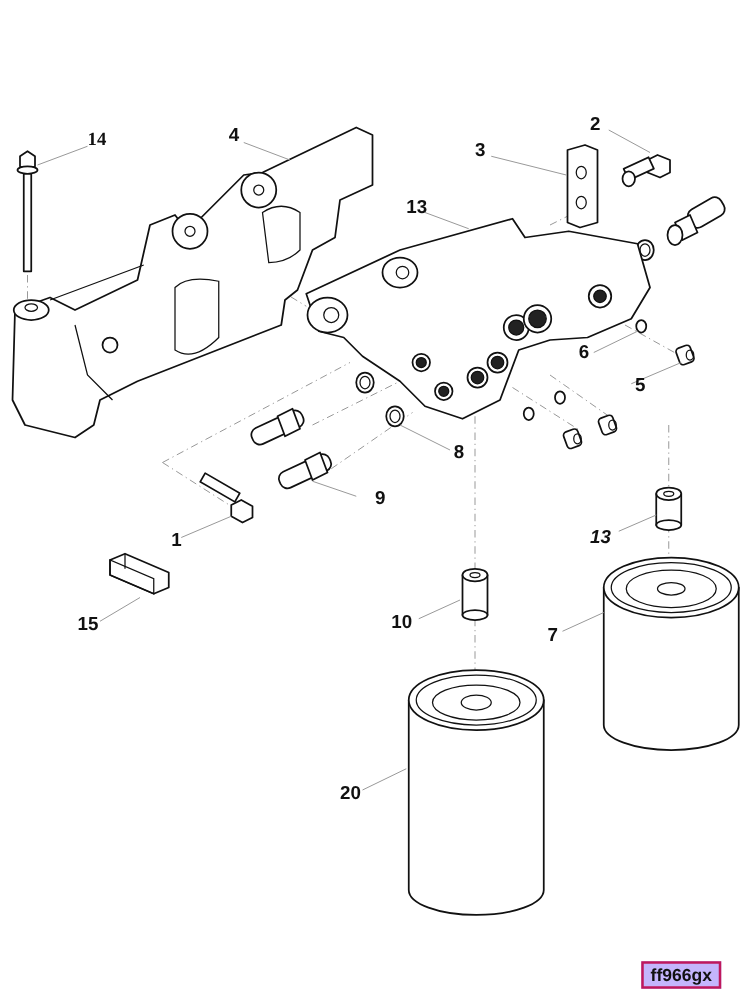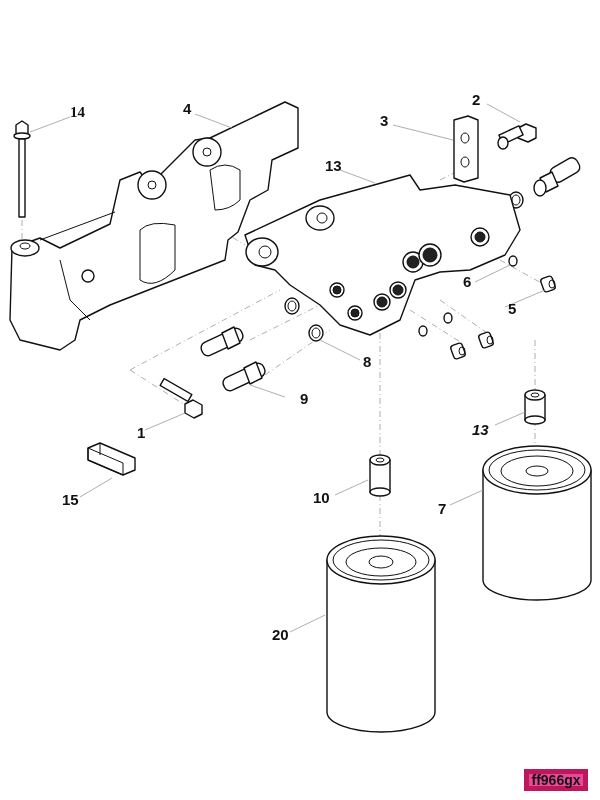--- a/index.html
+++ b/index.html
@@ -1,19 +1,19 @@
 <!DOCTYPE html>
 <html><head>
 <meta charset="utf-8">
 <style>
   html,body{margin:0;padding:0;background:#fff;}
   body{width:600px;height:800px;position:relative;overflow:hidden;font-family:"Liberation Sans",sans-serif;}
   #diagram{position:absolute;left:0;top:0;width:600px;height:800px;}
   .callout{position:absolute;font-family:"Liberation Sans",sans-serif;font-weight:bold;font-size:15px;color:#111;line-height:1;}
-  #figure-code{position:absolute;left:524px;top:769px;width:64px;height:22px;border:5px solid #be185d;background:#ec4899;font-family:"Liberation Sans",sans-serif;font-weight:bold;font-size:14px;color:#111;display:flex;align-items:center;justify-content:center;box-sizing:border-box;}
+  #figure-code{position:absolute;left:513px;top:769px;width:64px;height:22px;border:2px solid #be185d;background:#c4b5fd;font-family:"Liberation Sans",sans-serif;font-weight:bold;font-size:14px;color:#111;display:flex;align-items:center;justify-content:center;box-sizing:border-box;}
   svg .part{fill:#fff;stroke:#111;stroke-width:1.4;stroke-linejoin:round;}
   svg .thin{fill:none;stroke:#111;stroke-width:1;}
   svg .dark{fill:#222;stroke:#111;stroke-width:1;}
   svg .leader{fill:none;stroke:#999;stroke-width:0.8;}
   svg .center{fill:none;stroke:#999;stroke-width:0.8;stroke-dasharray:6 3 1 3;}
 </style>
 </head>
 <body>
 
 <svg id="diagram" viewBox="0 0 600 800">

